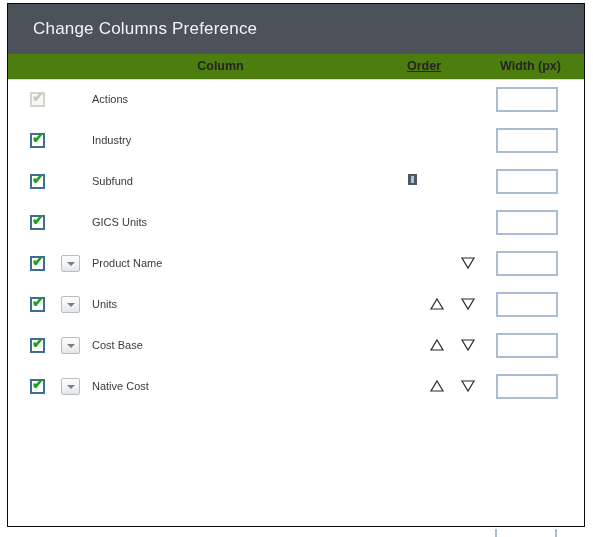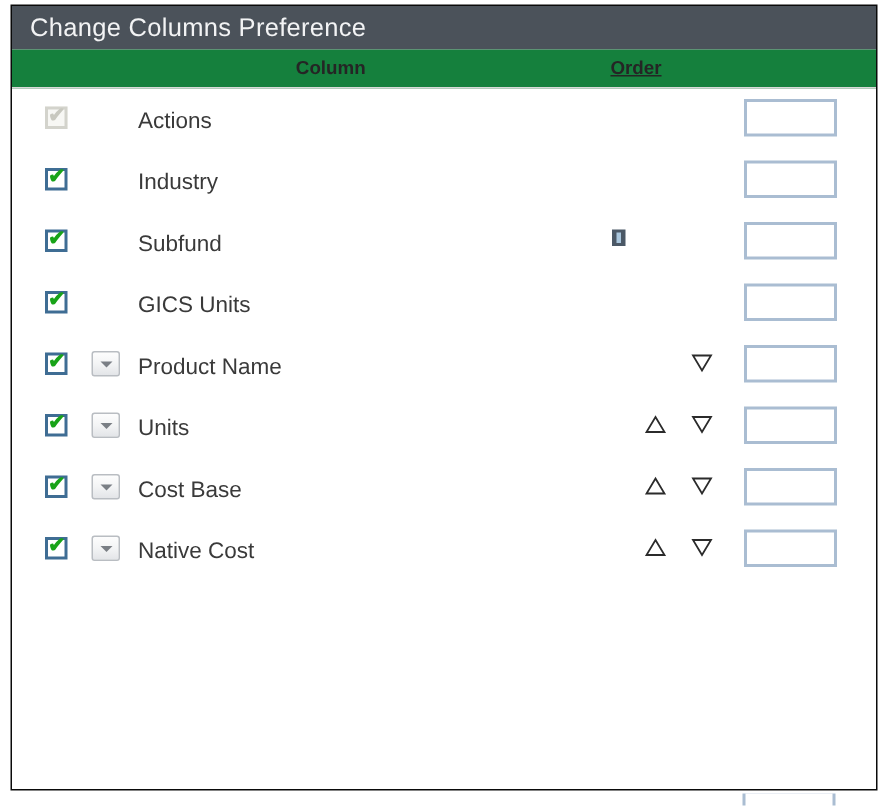--- a/index.html
+++ b/index.html
@@ -22,39 +22,39 @@
     width: 578px;
     height: 524px;
     border: 1px solid #0a0a0a;
     background: #ffffff;
     box-sizing: border-box;
     overflow: hidden;
   }
 
   
   #title-bar {
-    height: 29px;
+    height: 50px;
     background: #4b525a;
     display: flex;
     align-items: center;
-    padding-left: 12px;
+    padding-left: 25px;
     box-sizing: border-box;
   }
   #title-text {
     color: #f2f3f4;
     font-size: 17px;
     letter-spacing: 0.2px;
     white-space: nowrap;
   }
 
   
   #table-header {
     position: relative;
     height: 25px;
-    background: #15803d;
+    background: #4d7c0f;
     border-bottom: 1px solid #d9d9d9;
   }
   #table-header .hdr {
     position: absolute;
     top: 5px;
     font-size: 12.5px;
     font-weight: bold;
     color: #252525;
     white-space: nowrap;
   }
@@ -121,21 +121,21 @@
     border-left: 4px solid transparent;
     border-right: 4px solid transparent;
     border-top: 4px solid #7a7f85;
   }
 
   
   .row-label {
     position: absolute;
     left: 84px;
     top: 13px;
-    font-size: 15px;
+    font-size: 11px;
     color: #3a3a3a;
     white-space: nowrap;
   }
 
   
   .arrow {
     position: absolute;
     top: 11px;
     width: 16px;
     height: 16px;
@@ -199,20 +199,21 @@
 
 <div id="app-frame">
 
   <div id="title-bar">
     <span id="title-text">Change Columns Preference</span>
   </div>
 
   <div id="table-header">
     <span class="hdr" id="hdr-column">Column</span>
     <span class="hdr" id="hdr-order">Order</span>
+    <span class="hdr" id="hdr-width">Width (px)</span>
   </div>
 
   <div id="rows-area">
       <div class="col-row">
         <div class="cb disabled">
           <span class="tick">✔</span>
         </div>
         <span class="row-label">Actions</span>
         <input type="text" class="width-input" placeholder="" style="">
       </div>

